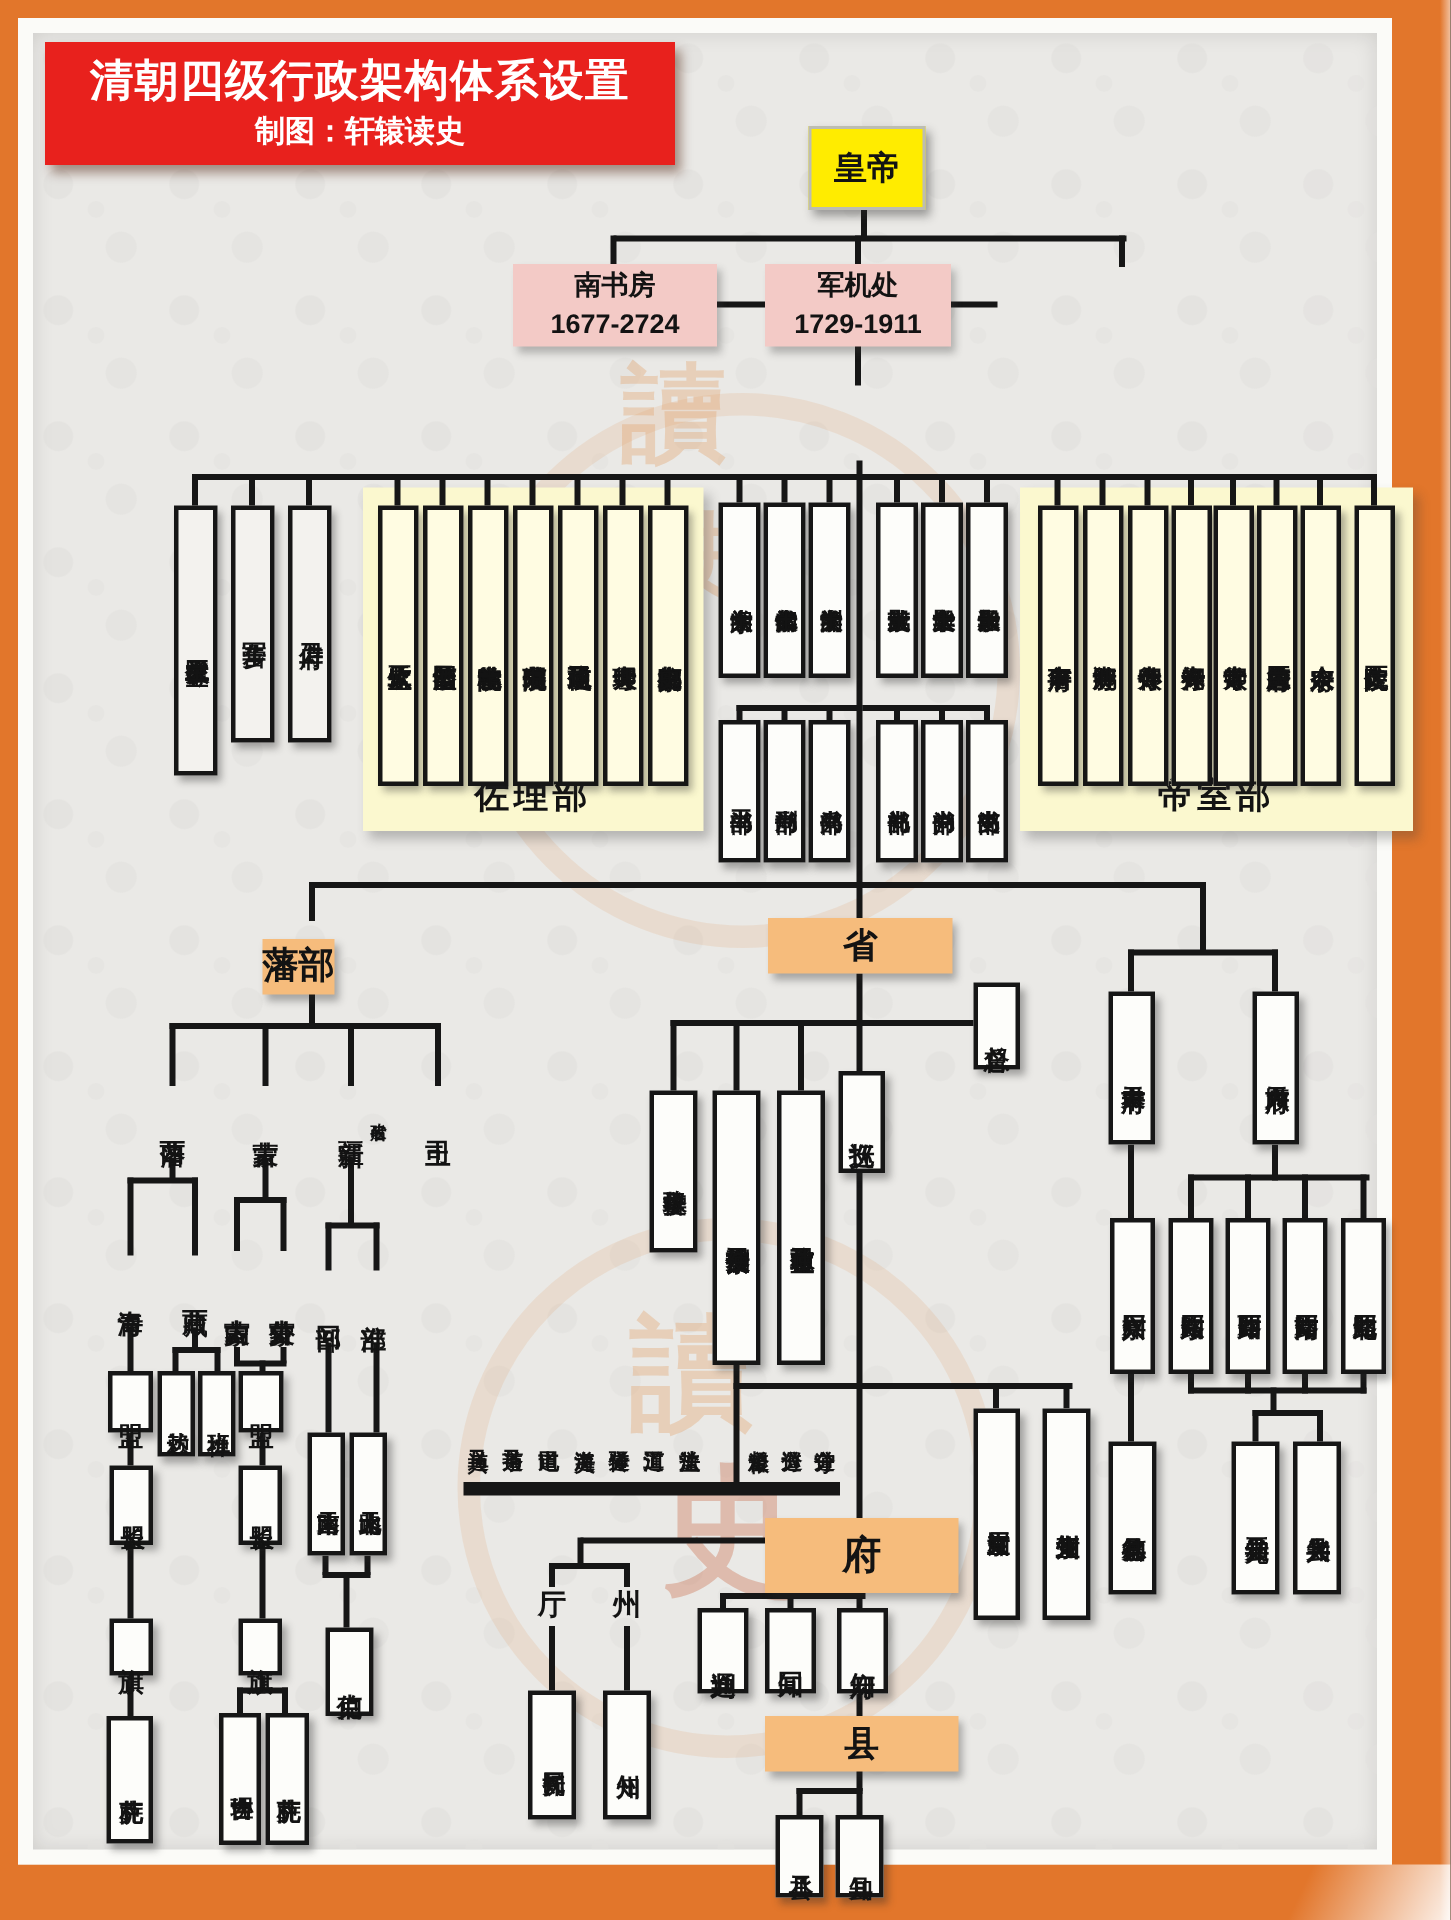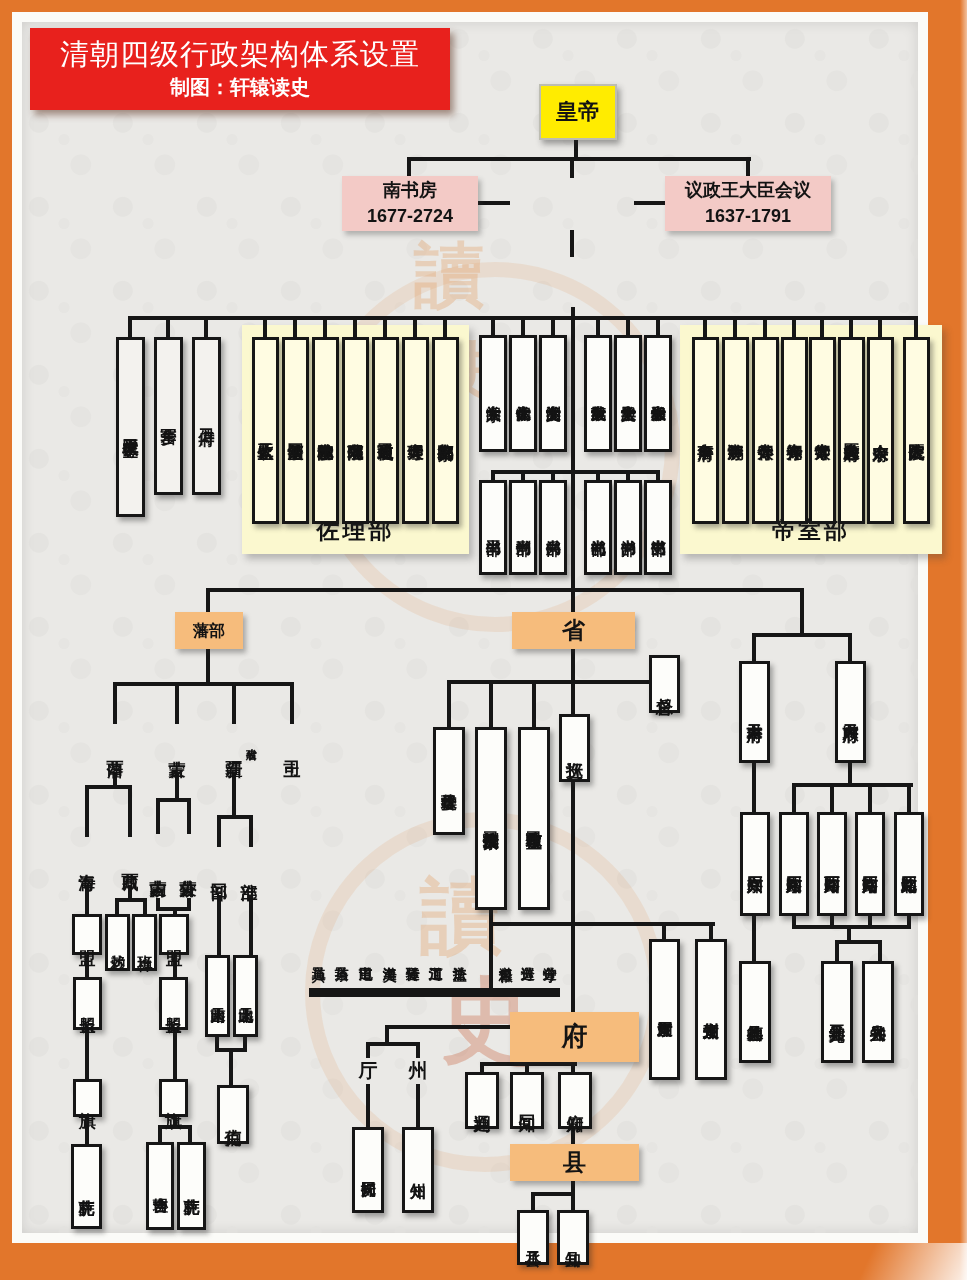--- a/index.html
+++ b/index.html
@@ -11,21 +11,21 @@
      background-image:radial-gradient(circle at 20% 20%,#dfdedb 10%,transparent 11%),
                       radial-gradient(circle at 70% 70%,#e1e0dd 12%,transparent 13%),
                       radial-gradient(circle at 50% 40%,#e3e2df 8%,transparent 9%);
      background-size:84px 84px;}
   .right-strip{position:absolute;right:0;top:0;width:7px;height:100%;background:linear-gradient(to right,rgba(255,255,255,0),rgba(255,255,255,.55));}
   .corner-fade{position:absolute;right:0;bottom:0;width:150px;height:37px;
      background:linear-gradient(115deg,rgba(255,255,255,0) 35%,rgba(255,255,255,.9));}
   .title-box{position:absolute;left:30px;top:28px;width:420px;height:82px;background:#e8211d;
      color:#fff;display:flex;flex-direction:column;align-items:center;justify-content:center;
      box-shadow:4px 5px 7px rgba(70,25,5,.45);z-index:6;}
-  .title-box .t1{font-size:29px;font-weight:400;letter-spacing:1px;line-height:1.2;}
+  .title-box .t1{font-size:29px;font-weight:700;letter-spacing:1px;line-height:1.2;}
   .title-box .t2{font-size:20px;font-weight:700;margin-top:2px;}
   .wm{position:absolute;border-radius:50%;pointer-events:none;}
   .wm1{left:288px;top:240px;width:340px;height:340px;border:15px solid rgba(228,156,94,.17);}
   .wm2{left:283px;top:790px;width:330px;height:330px;border:15px solid rgba(228,156,94,.17);}
   .wmg{position:absolute;font-family:"DejaVu Serif","Liberation Serif",serif;font-weight:700;
        color:rgba(226,158,100,.34);pointer-events:none;line-height:1;}
   .wmg.red{color:rgba(196,84,44,.30);}
   #panels,#nodes{position:absolute;inset:0;}
   #lines{position:absolute;left:0;top:0;z-index:3;}
   #panels{z-index:2;}
@@ -198,23 +198,23 @@
         <rect x="827" y="294" width="4" height="23" fill="#161616"></rect>
         <rect x="856" y="294" width="4" height="23" fill="#161616"></rect>
         <rect x="892" y="294" width="4" height="23" fill="#161616"></rect>
       </svg>
     <div id="nodes">
         <div class="node emp" style="left: 517px; top: 62px; width: 78px; height: 56px; font-size: 22px;">皇帝</div>
         <div class="node pink" style="left: 320px; top: 154px; width: 136px; height: 55px; font-size: 18px;">
           <div>南书房</div>
           <div>1677-2724</div>
         </div>
-        <div class="node pink" style="left: 643px; top: 154px; width: 166px; height: 55px; font-size: 18px;">
-          <div>议政王大臣会议</div>
-          <div>1637-1791</div>
+        <div class="node pink" style="left: 488px; top: 154px; width: 124px; height: 55px; font-size: 18px;">
+          <div>军机处</div>
+          <div>1729-1911</div>
         </div>
         <div class="node box gray v" style="left: 94px; top: 315px; width: 29px; height: 180px; font-size: 16px;">銮仪卫掌卫大臣</div>
         <div class="node box gray v" style="left: 132px; top: 315px; width: 29px; height: 158px; font-size: 16px;">步军营</div>
         <div class="node box gray v" style="left: 170px; top: 315px; width: 29px; height: 158px; font-size: 16px;">侍卫府</div>
         <div class="node plabel" style="left: 220px; top: 494px; width: 227px; height: 30px; font-size: 23px;">佐理部</div>
         <div class="node plabel" style="left: 658px; top: 494px; width: 262px; height: 30px; font-size: 23px;">帝室部</div>
         <div class="node box yel v" style="left: 230px; top: 315px; width: 27px; height: 187px; font-size: 16px;">钦天监监正</div>
         <div class="node box yel v" style="left: 260px; top: 315px; width: 27px; height: 187px; font-size: 16px;">国子监祭酒</div>
         <div class="node box yel v" style="left: 290px; top: 315px; width: 27px; height: 187px; font-size: 16px;">翰林院掌院学士</div>
         <div class="node box yel v" style="left: 320px; top: 315px; width: 27px; height: 187px; font-size: 16px;">理藩院尚书</div>
@@ -234,21 +234,21 @@
         <div class="node box v" style="left: 592px; top: 458px; width: 28px; height: 95px; font-size: 15px;">户部尚书</div>
         <div class="node box v" style="left: 622px; top: 458px; width: 28px; height: 95px; font-size: 15px;">吏部尚书</div>
         <div class="node box yel v" style="left: 670px; top: 315px; width: 27px; height: 187px; font-size: 16px;">詹事府詹事</div>
         <div class="node box yel v" style="left: 700px; top: 315px; width: 27px; height: 187px; font-size: 16px;">鸿胪寺卿</div>
         <div class="node box yel v" style="left: 730px; top: 315px; width: 27px; height: 187px; font-size: 16px;">太仆寺卿</div>
         <div class="node box yel v" style="left: 759px; top: 315px; width: 27px; height: 187px; font-size: 16px;">光禄寺卿</div>
         <div class="node box yel v" style="left: 787px; top: 315px; width: 27px; height: 187px; font-size: 16px;">太常寺卿</div>
         <div class="node box yel v" style="left: 816px; top: 315px; width: 27px; height: 187px; font-size: 16px;">内务府总管大臣</div>
         <div class="node box yel v" style="left: 845px; top: 315px; width: 27px; height: 187px; font-size: 16px;">宗人府宗令</div>
         <div class="node box yel v" style="left: 881px; top: 315px; width: 27px; height: 187px; font-size: 16px;">太医院院使</div>
-        <div class="node org" style="left: 153px; top: 590px; width: 68px; height: 37px; font-size: 16px;">藩部</div>
+        <div class="node org" style="left: 153px; top: 604px; width: 48px; height: 37px; font-size: 24px;">藩部</div>
         <div class="node org" style="left: 490px; top: 590px; width: 123px; height: 37px; font-size: 23px;">省</div>
         <div class="node box v" style="left: 627px; top: 633px; width: 31px; height: 58px; font-size: 17px;">总督</div>
         <div class="node box v" style="left: 537px; top: 692px; width: 31px; height: 68px; font-size: 17px;">巡抚</div>
         <div class="node box v" style="left: 411px; top: 705px; width: 32px; height: 108px; font-size: 16px;">提督学政</div>
         <div class="node box v" style="left: 453px; top: 705px; width: 32px; height: 183px; font-size: 16px;">提刑按察使司按察使</div>
         <div class="node box v" style="left: 496px; top: 705px; width: 32px; height: 183px; font-size: 16px;">承宣布政使司布政使</div>
         <div class="node box v" style="left: 717px; top: 639px; width: 31px; height: 102px; font-size: 16px;">奉天府府尹</div>
         <div class="node box v" style="left: 813px; top: 639px; width: 31px; height: 102px; font-size: 16px;">顺天府府尹</div>
         <div class="node box v" style="left: 718px; top: 790px; width: 30px; height: 104px; font-size: 16px;">兴京厅同知</div>
         <div class="node box v" style="left: 757px; top: 790px; width: 30px; height: 104px; font-size: 16px;">东路厅同知</div>

